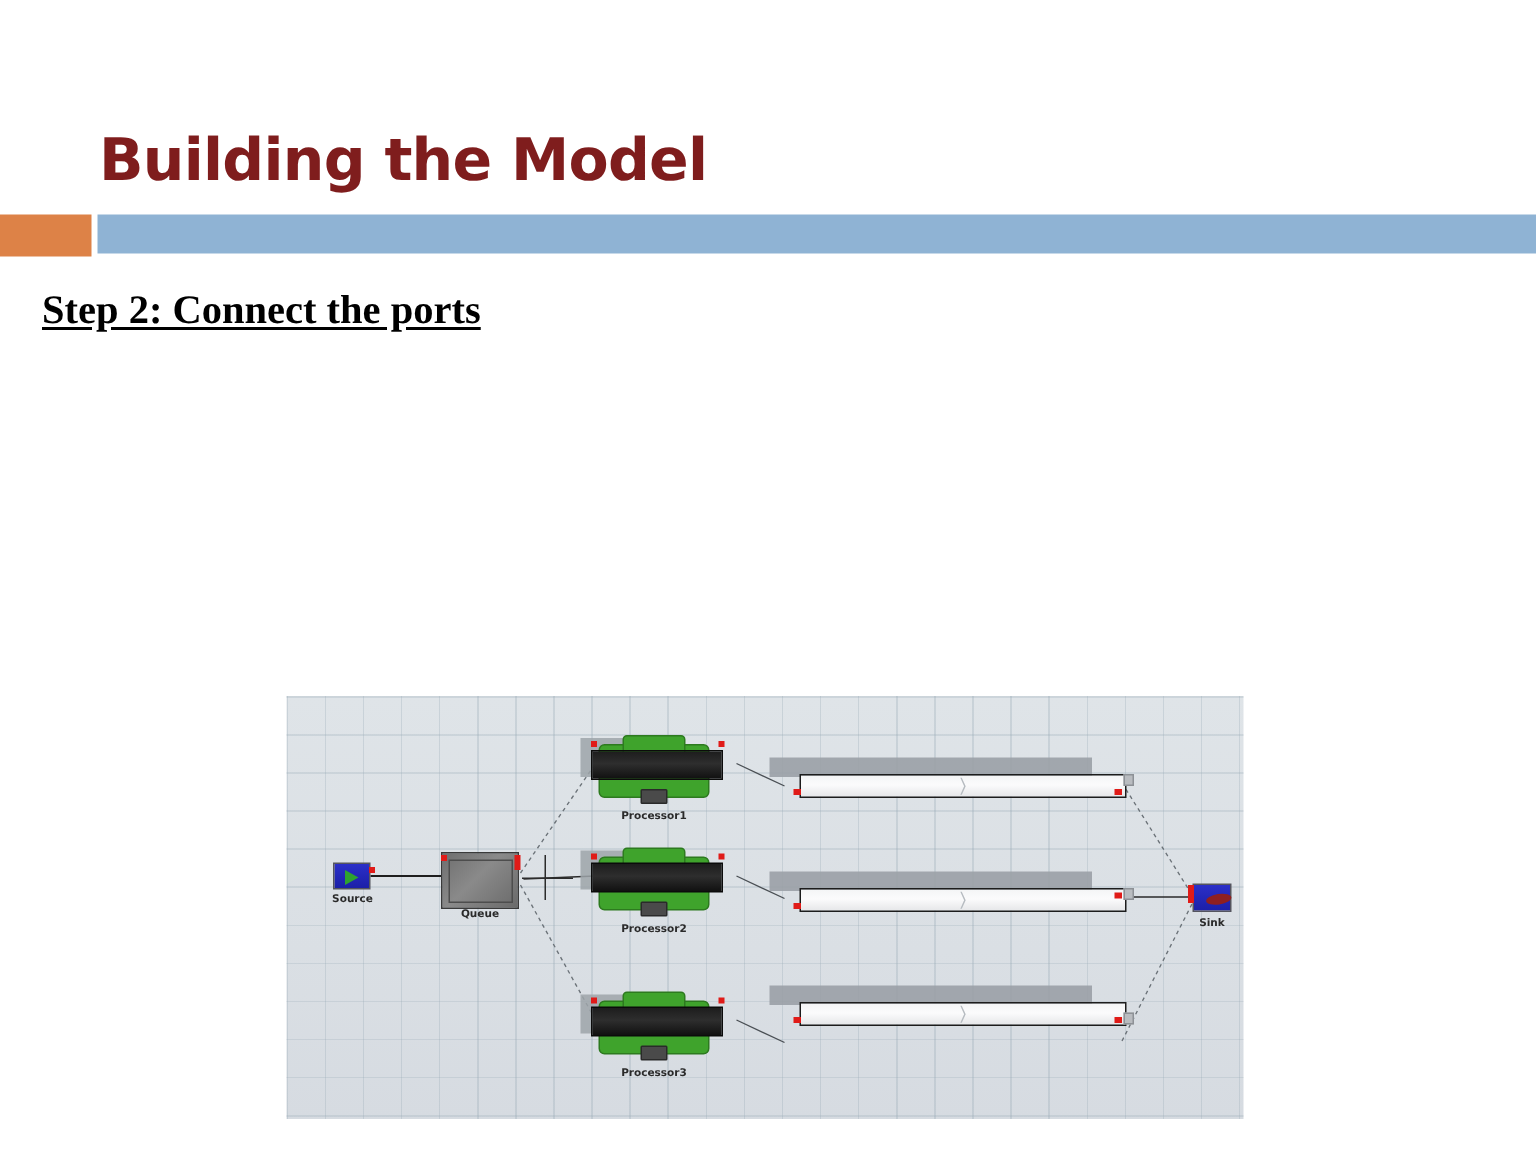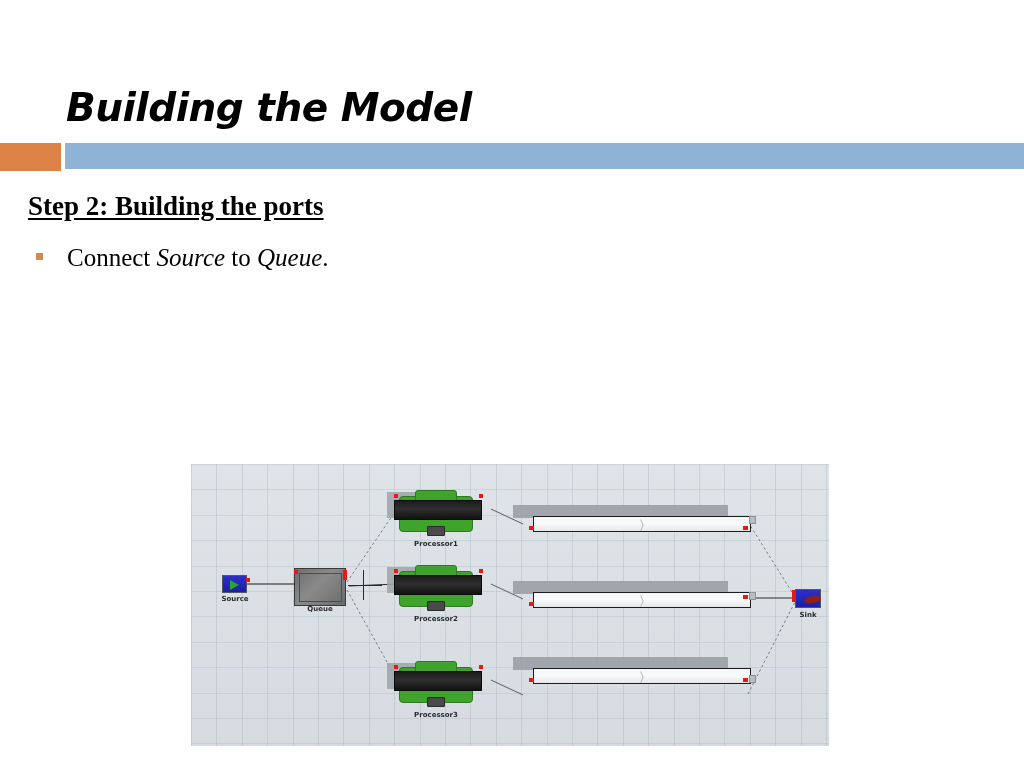--- a/index.html
+++ b/index.html
@@ -213,35 +213,31 @@
   }
   
   .crosshair-h, .crosshair-v {
     position: absolute;
     background: #2b2b2b;
   }
 </style>
 </head>
 <body>
 
-<div id="slide-title" style="color: #000000; font-style: italic;">Building the Model</div>
+<div id="slide-title" style="color: #7f1d1d;">Building the Model</div>
 
 <div id="title-rule">
   <div class="orange-block" style="background: rgb(221, 130, 71);"></div>
   <div class="blue-bar" style="background: rgb(143, 179, 212);"></div>
 </div>
 
 <div id="body-content">
 
-  <div id="step-heading">Step 2: Building the ports</div>
-
-  <div class="bullet-row">
-    <span class="bullet-marker" style="background: rgb(209, 138, 82);"></span>
-    <span class="bullet-text"><span>Connect </span><i>Source</i><span> to </span><i>Queue</i><span>.</span></span>
-  </div>
+  <div id="step-heading">Step 2: Connect the ports</div>
+
 
 
 
 
 </div>
 
 <div id="model-figure">
 
   <svg id="model-canvas" width="638" height="282">
 

